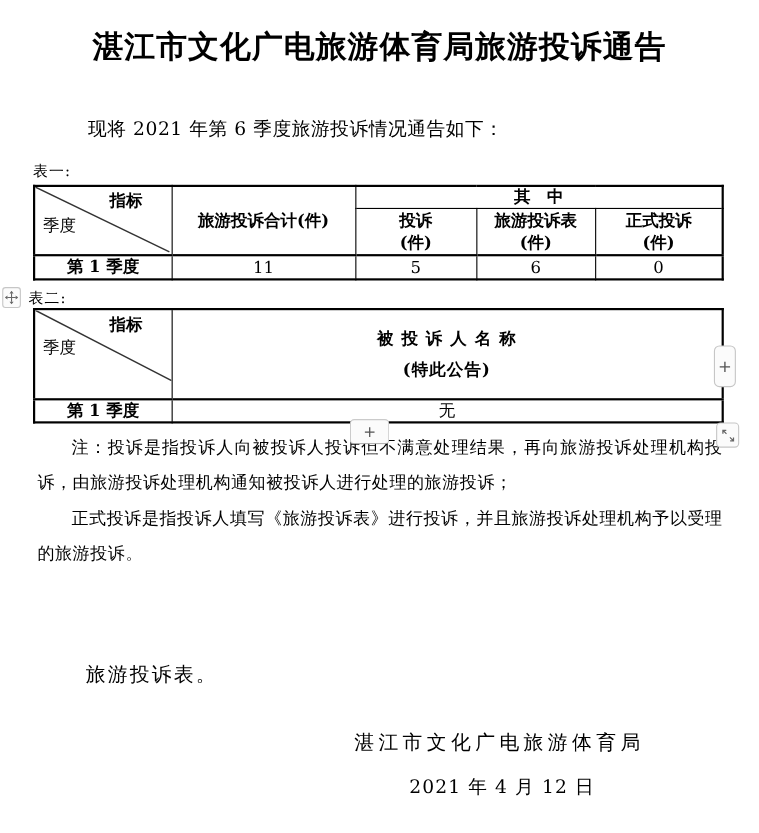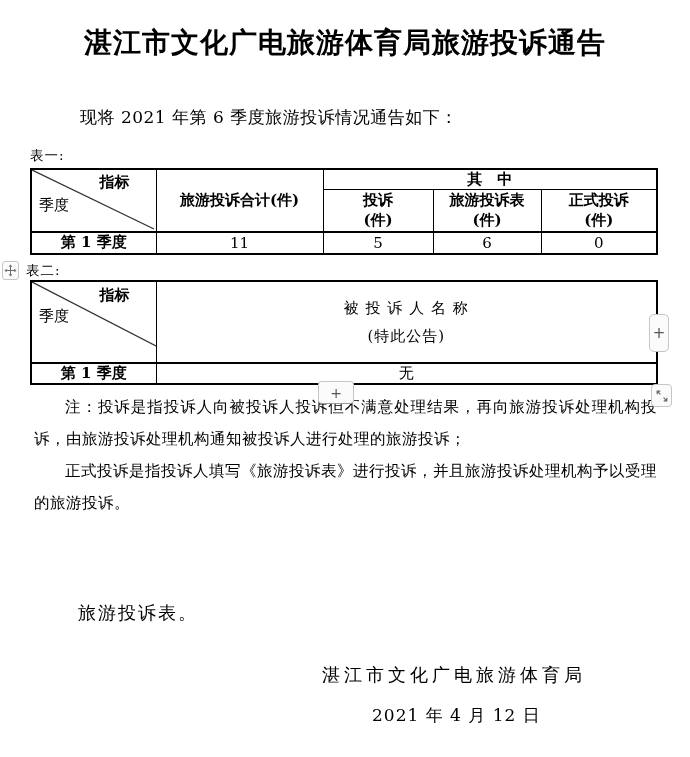--- a/index.html
+++ b/index.html
@@ -33,21 +33,21 @@
   .t1 tr.data td, .t2 tr.data td { border-top:2px solid #000; }
   .sub-head div { line-height:20px; }
 
   .diag { position:relative;padding-left:48px; }
   .diag svg { position:absolute; top:0; left:0; }
   .diag .diag-top   { position:absolute; top:3px;  right:26px; font-weight:bold; font-size:15px; }
   .diag .diag-bot   { position:absolute; top:26px; left:7px;   font-weight:normal; font-size:15px; }
   .t2 .diag .diag-top { top:4px; }
   .t2 .diag .diag-bot { top:25px; }
 
-  .t2-head { line-height:28px; font-weight:normal; letter-spacing:1px;margin-left:27px; }
+  .t2-head { line-height:28px; font-weight:bold; letter-spacing:1px;margin-left:27px; }
 
   .notes { position:absolute; top:391px; left:34px; right:33px; }
   .notes p {
     font-size:15.5px; line-height:32px; text-align:justify;
     text-indent:2em; letter-spacing:0.5px;
   }
   .closing  { position:absolute; top:601px; left:78px;  font-size:18px; letter-spacing:2px; }
   .signer   { position:absolute; top:663px; left:322px; font-size:18px; letter-spacing:4px; }
   .doc-date { position:absolute; top:704px; left:372px; font-size:17px; letter-spacing:1px; }
 

